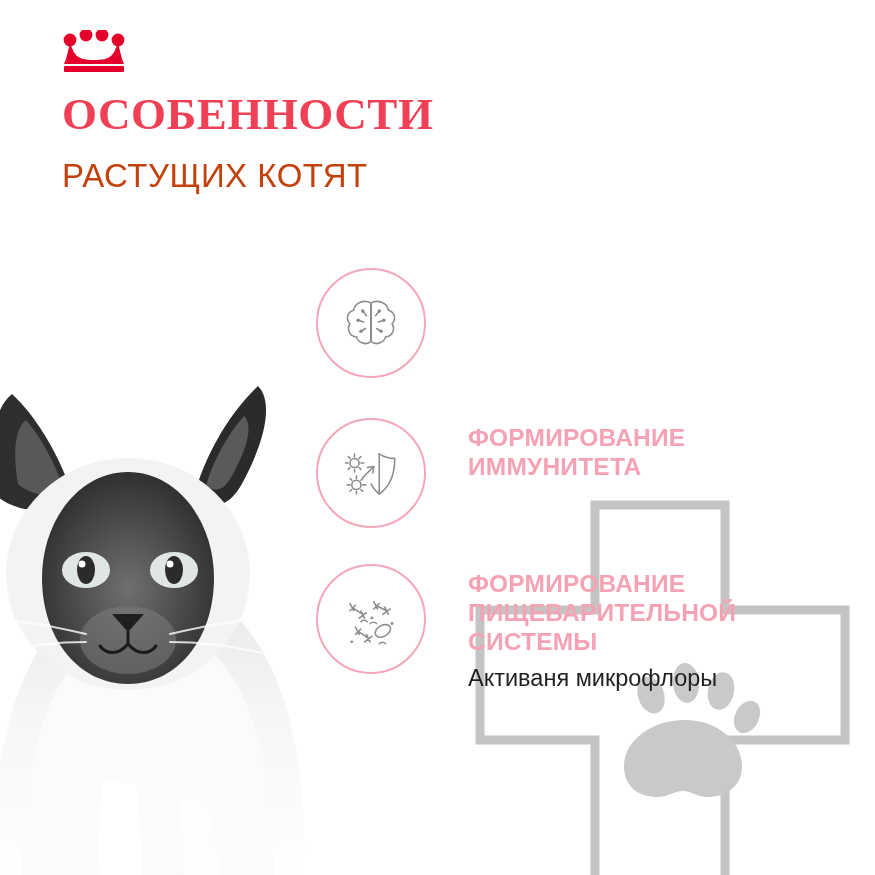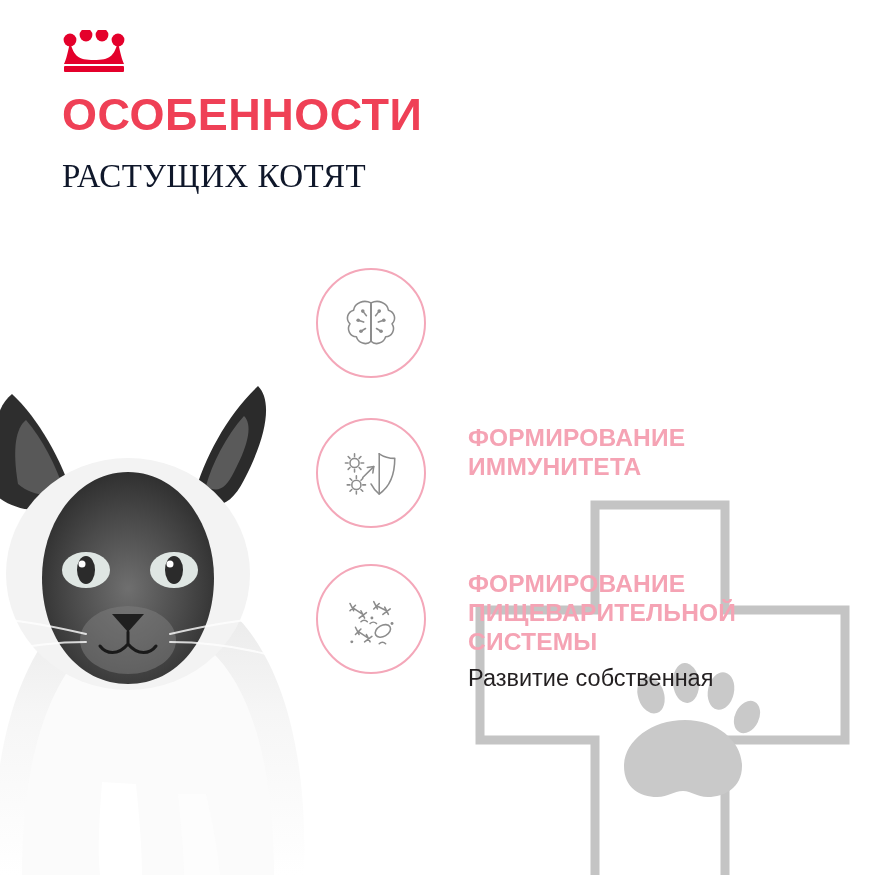--- a/index.html
+++ b/index.html
@@ -44,32 +44,32 @@
   .title-main {
     position: absolute;
     left: 62px;
     top: 92px;
     font-size: 45px;
     font-weight: bold;
     letter-spacing: 0.5px;
     color: #ef4056;
     line-height: 1;
     white-space: nowrap;
+    font-family: Liberation Serif, serif;
   }
   .title-sub {
     position: absolute;
     left: 62px;
     top: 158px;
     font-size: 33px;
     font-weight: normal;
     letter-spacing: 0.5px;
-    color: #0f172a;
+    color: #c2410c;
     line-height: 1.1;
     white-space: nowrap;
-    font-family: Liberation Serif, serif;
   }
 
   
   .cat-photo {
     position: absolute;
     left: -18px;
     top: 222px;
     width: 330px;
     height: 653px;
     overflow: hidden;
@@ -278,18 +278,18 @@
             <circle cx="36" cy="34" r="1.6"></circle>
             <circle cx="58" cy="40" r="1.6"></circle>
             <circle cx="14" cy="60" r="1.6"></circle>
           </g>
         </svg>
       </div>
       <div class="feature-text">
         <div class="feature-title">ФОРМИРОВАНИЕ
 ПИЩЕВАРИТЕЛЬНОЙ
 СИСТЕМЫ</div>
-        <div class="feature-desc">Развитие собственная</div>
+        <div class="feature-desc">Активаня микрофлоры</div>
       </div>
     </div>
 
   </div>
 </div>
 
 </body></html>

